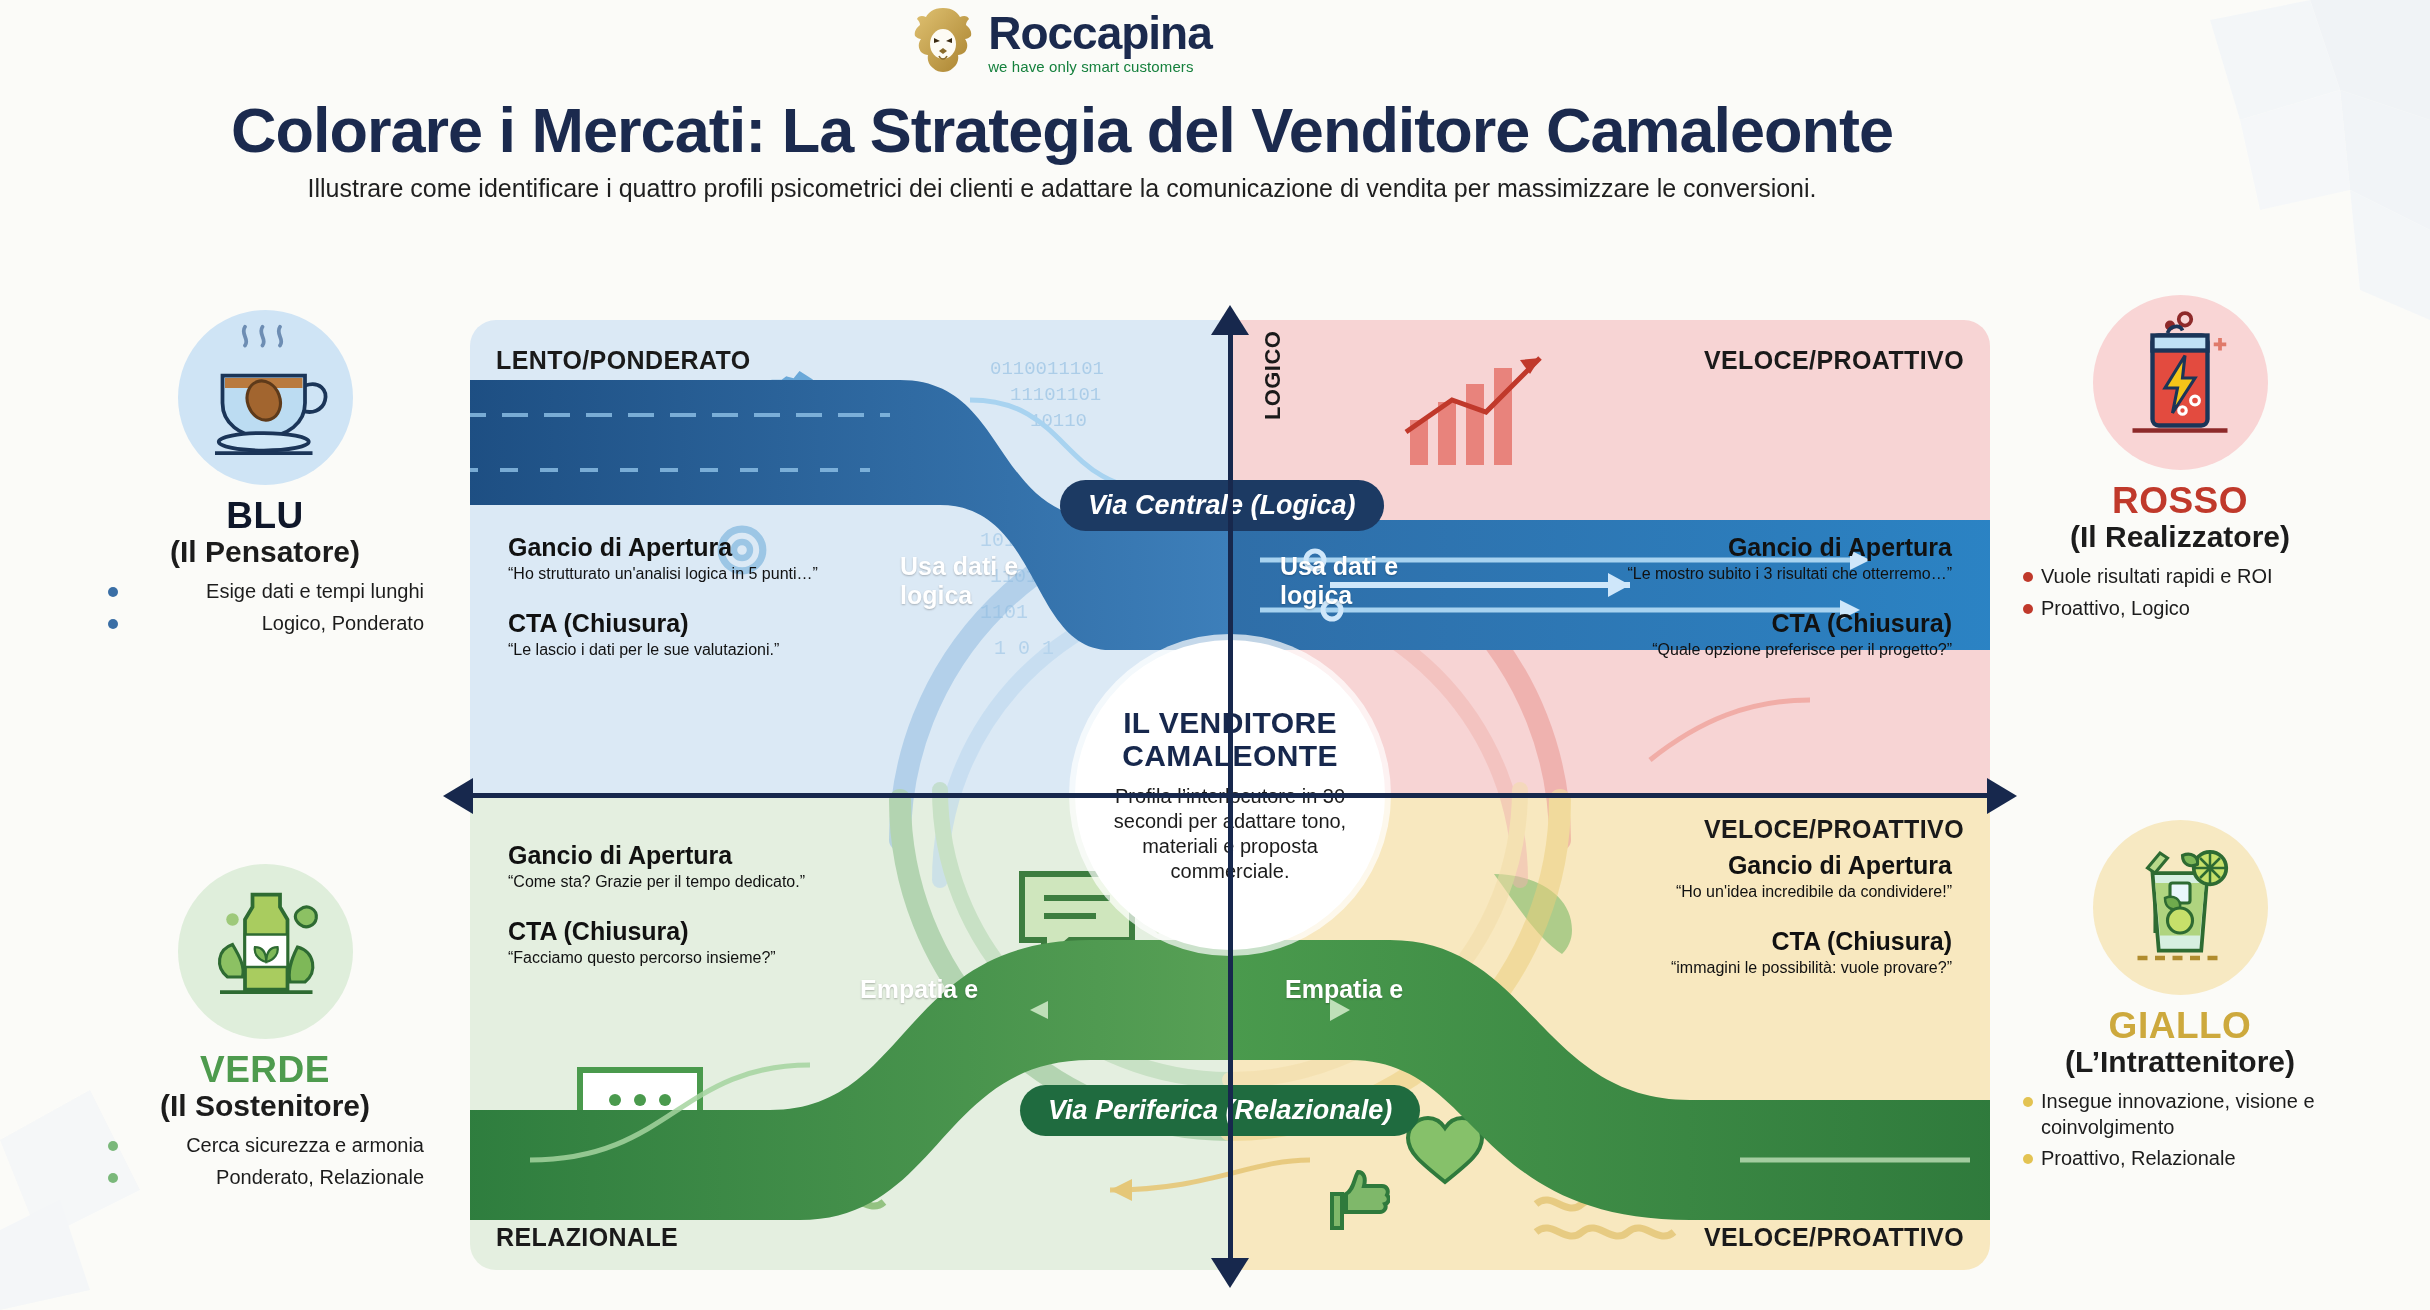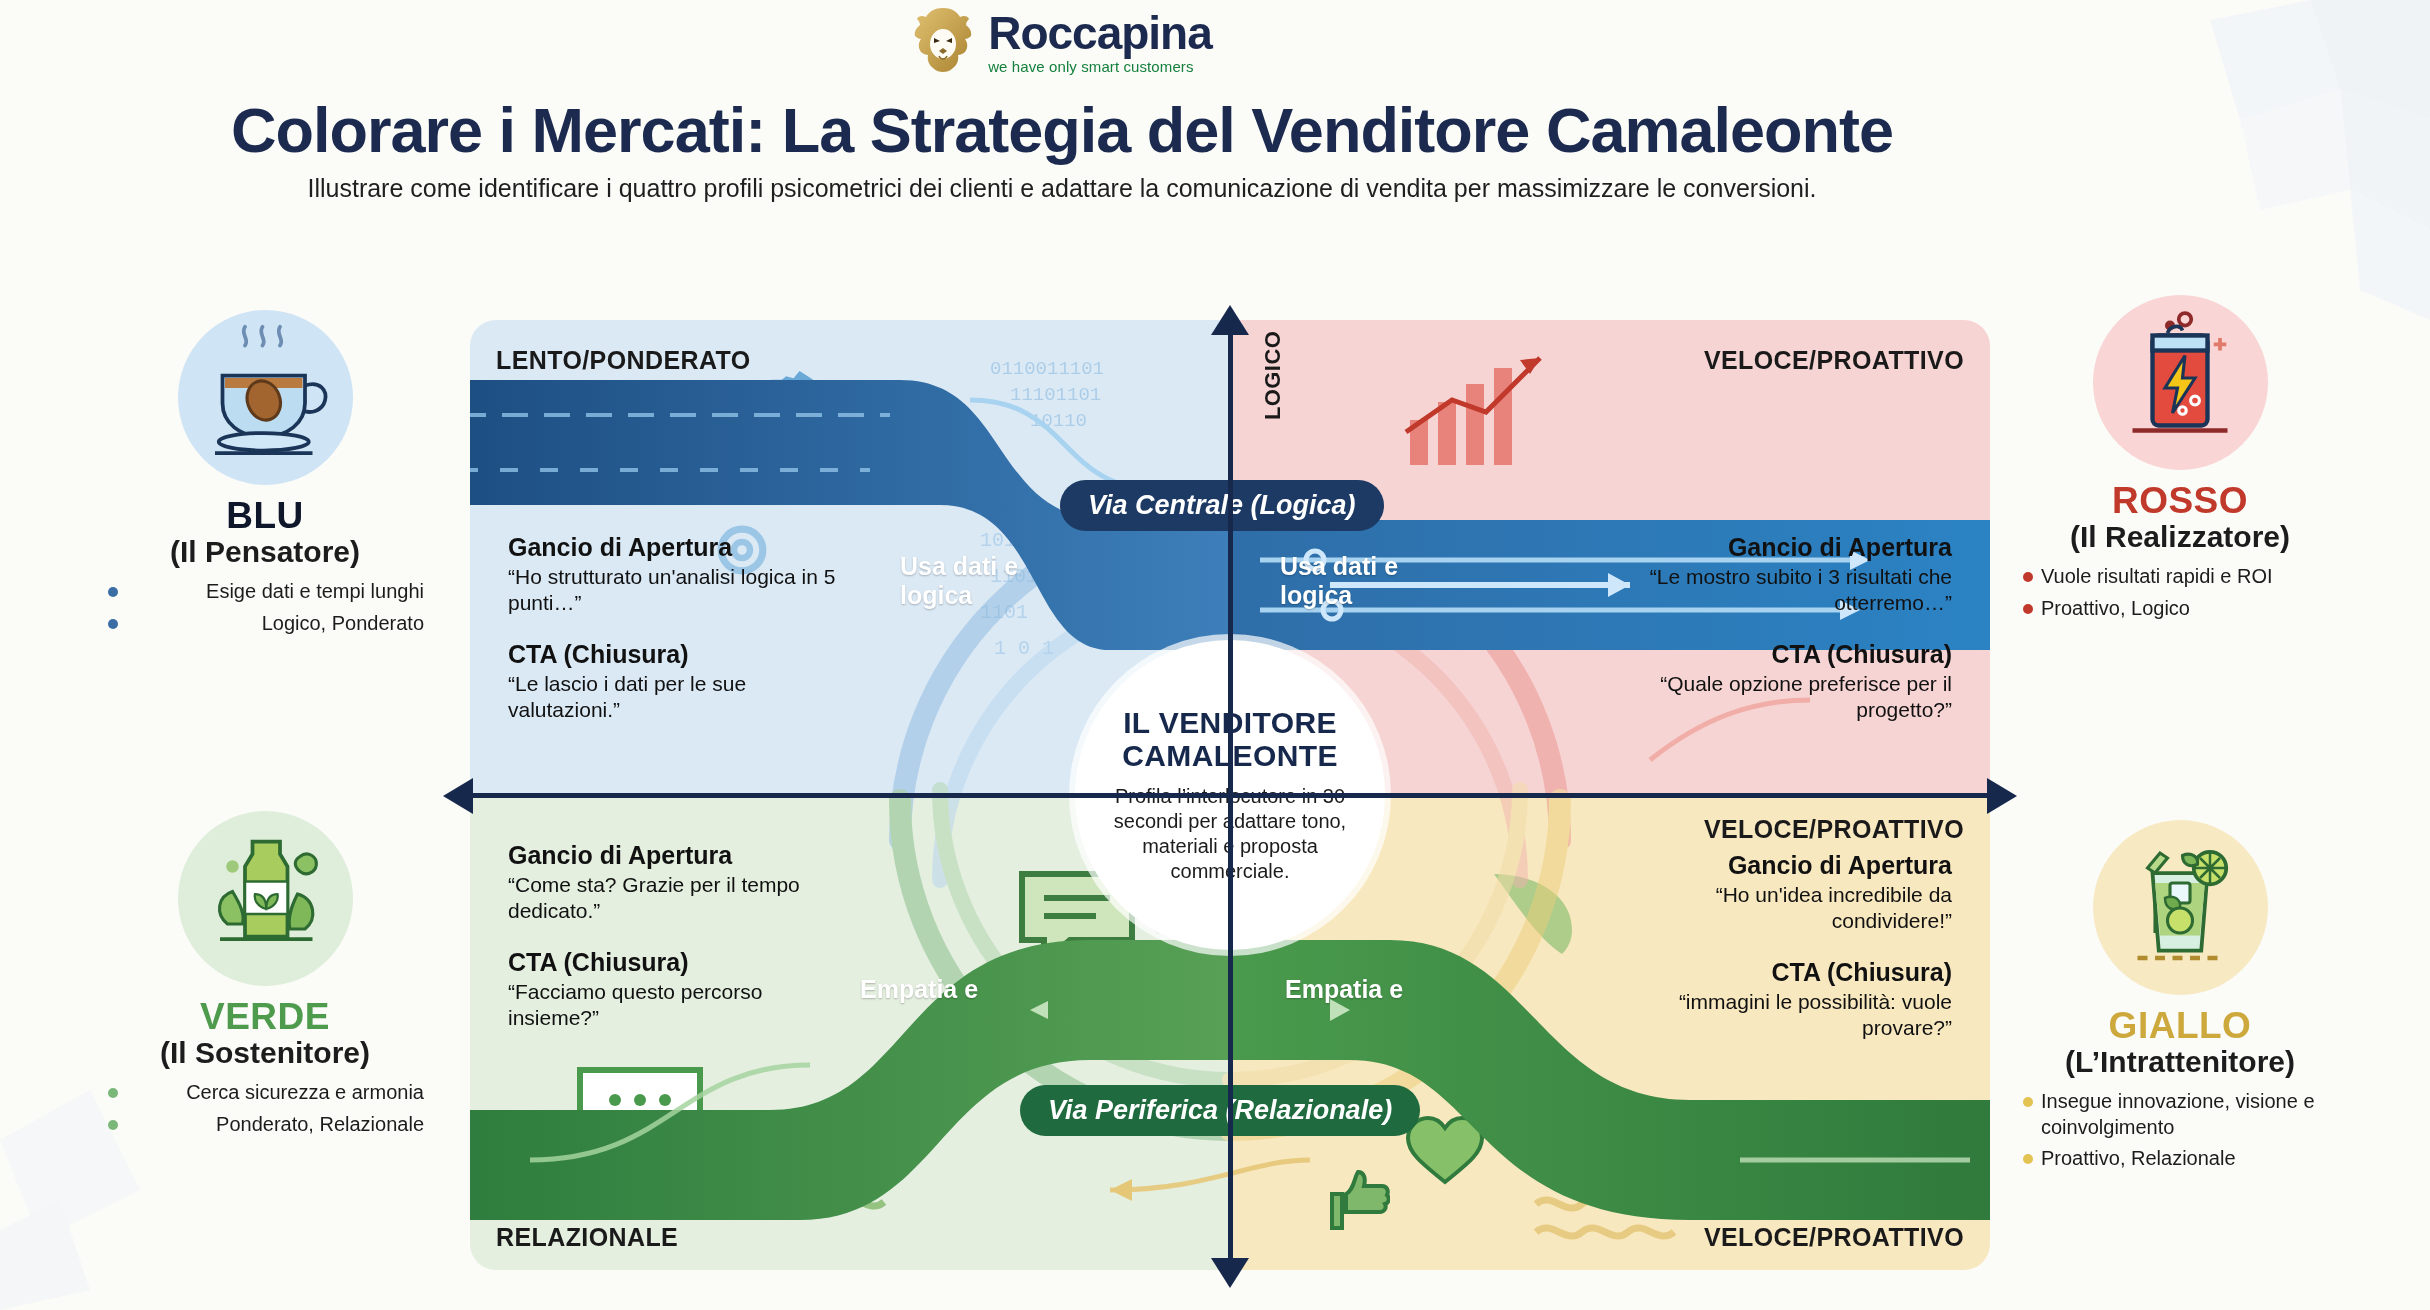--- a/index.html
+++ b/index.html
@@ -57,21 +57,21 @@
   .q-green  { left:0;     top:475px; background:#e4efe0; border-bottom-left-radius:26px; }
   .q-yellow { left:760px; top:475px; background:#f8e8bf; border-bottom-right-radius:26px; }
 
   .q-label {
     position:absolute; font-size:25px; font-weight:bold; color:#1a1a1a;
     letter-spacing:.4px;
   }
 
   .block { position:absolute; width:330px; }
   .block .bhead { font-size:25px; font-weight:bold; color:#111; line-height:1.2; }
-  .block .bquote { font-size:21px; color:#111; line-height:1.22; margin-top:2px; }
+  .block .bquote { font-size:16px; color:#111; line-height:1.22; margin-top:2px; }
   .block .bhead2 { font-size:25px; font-weight:bold; color:#111; margin-top:24px; line-height:1.2;}
   .align-r { text-align:right; }
 
   .axis-cap {
     position:absolute; font-size:22px; font-weight:bold; color:#1a1a1a; letter-spacing:.4px;
   }
   .rot { transform:rotate(-90deg); transform-origin:left top; white-space:nowrap; }
 
   
   .pill {
@@ -152,21 +152,21 @@
     </svg>
   </div>
   <div class="pname" style="color:#0f172a;">BLU</div>
   <div class="prole">(Il Pensatore)</div>
   <ul style="padding:0 6px;">
     <li>Esige dati e tempi lunghi</li>
     <li>Logico, Ponderato</li>
   </ul>
 </div>
 
-<div class="profile" style="left:100px; top:811px; --dot:#7ab87a;">
+<div class="profile" style="left:100px; top:864px; --dot:#7ab87a;">
   <div class="circle" style="background:#dfeedb;">
     <svg viewBox="0 0 120 120" width="150" height="150">
       <path d="M30 80c-10-8-8-22 4-26 6 10 10 18 8 26z" fill="#8cc163" stroke="#2e6b32" stroke-width="2.5"></path>
       <path d="M92 84c10-8 8-24-6-28-6 12-8 20-6 28z" fill="#7eb858" stroke="#2e6b32" stroke-width="2.5"></path>
       <path d="M50 14h22v10l6 10v56H44V34l6-10z" fill="#a9cc5f" stroke="#2e6b32" stroke-width="3"></path>
       <rect x="44" y="46" width="34" height="26" fill="#fff" stroke="#2e6b32" stroke-width="2"></rect>
       <path d="M61 68c-7-2-10-7-9-12 6 0 9 4 9 12zM61 68c7-2 10-7 9-12-6 0-9 4-9 12z" fill="#7eb858" stroke="#2e6b32" stroke-width="1.8"></path>
       <path d="M88 26c6-5 14 0 13 7-1 6-8 9-13 5-5-4-5-9 0-12z" fill="#8cc163" stroke="#2e6b32" stroke-width="2.5"></path>
       <path d="M24 92h74" stroke="#2e6b32" stroke-width="3"></path>
       <circle cx="34" cy="34" r="5" fill="#9ec97a"></circle>

